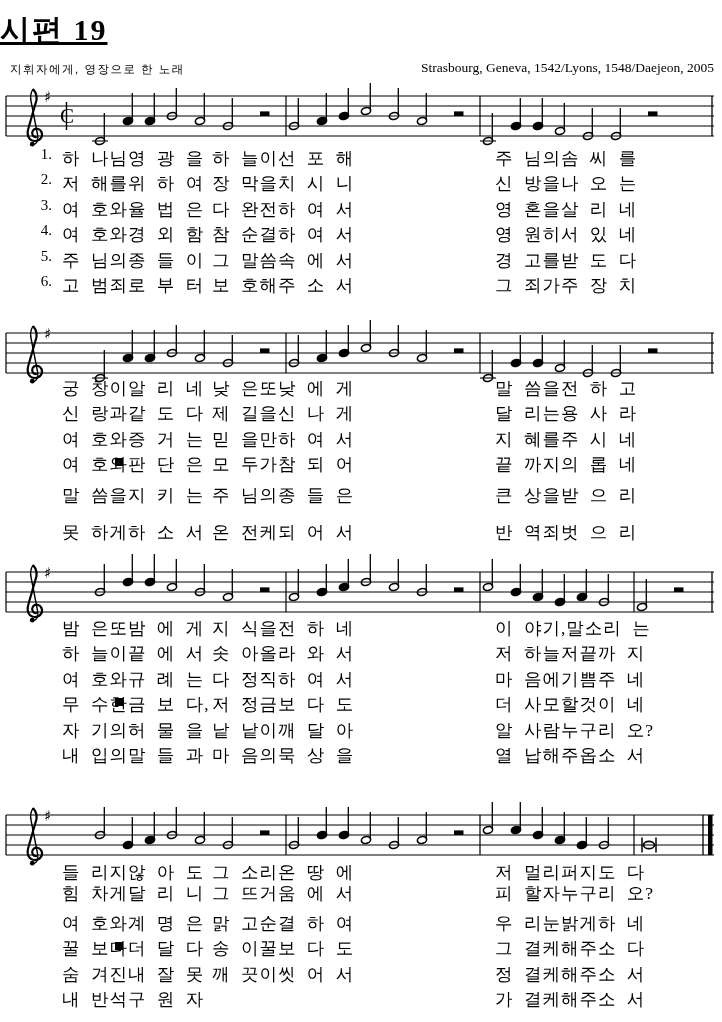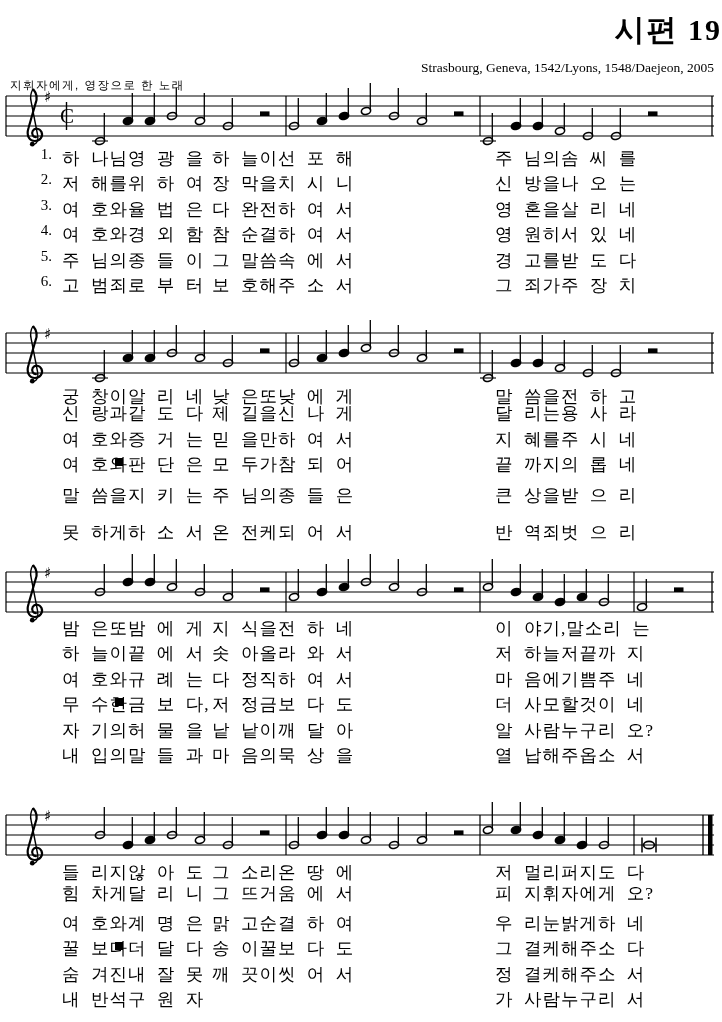--- a/index.html
+++ b/index.html
@@ -1,20 +1,20 @@
 <!DOCTYPE html>
 <html><head>
 <meta charset="utf-8">
 <style>
   html,body{margin:0;padding:0;background:#fff;}
   body{width:722px;height:1022px;position:relative;font-family:"Liberation Serif",serif;color:#000;overflow:hidden;}
-  .page-title{position:absolute;top:10px;left:0;width:722px;text-align:right;
-    font-family:"Liberation Serif",serif;font-weight:bold;font-size:30px;letter-spacing:2px;}
+  .page-title{position:absolute;top:10px;left:0;width:722px;text-align:left;
+    font-family:"Liberation Serif",serif;font-weight:bold;font-size:30px;letter-spacing:2px;text-decoration:underline;}
   .subtitle-left{position:absolute;top:62px;left:10px;font-family:"Liberation Sans",sans-serif;
-    font-size:11.5px;letter-spacing:1.5px;margin-top:16px;}
+    font-size:11.5px;letter-spacing:1.5px;}
   .subtitle-right{position:absolute;top:60px;right:8px;font-family:Liberation Serif, serif;
     font-size:13.5px;}
   .system-staff{position:absolute;left:0;width:722px;height:84px;}
   .lyrics-block{position:absolute;left:0;width:722px;}
   .lyric-row{position:absolute;left:0;width:722px;height:25px;white-space:nowrap;}
   .verse-no{position:absolute;left:26px;width:26px;text-align:right;
     font-size:15px;font-family:"Liberation Serif",serif;}
   .phrase-marker{position:absolute;left:115px;top:6px;width:8px;height:8px;background:#000;display:inline-block;}
   .phr{position:absolute;top:0;font-size:17.5px;font-family:"Liberation Serif",serif;
     letter-spacing:1px;word-spacing:5px;white-space:nowrap;}
@@ -260,21 +260,21 @@
         <line x1="592.3" y1="60.5" x2="592.3" y2="34" stroke="#000000" stroke-width="1.3"></line>
       </g>
       <g>
         <ellipse cx="616" cy="62" rx="4.7" ry="3.4" transform="rotate(-15 616 62)" fill="none" stroke="#000000" stroke-width="1.6"></ellipse>
         <line x1="620.3" y1="60.5" x2="620.3" y2="34" stroke="#000000" stroke-width="1.3"></line>
       </g>
       <rect x="648" y="37.4" width="9.5" height="4.6" fill="#000000"></rect>
       <line x1="712" y1="22" x2="712" y2="62" stroke="#000000" stroke-width="1.3"></line>
     </svg>
     <div class="lyrics-block" style="top: 376px; height: 156.4px;">
-      <div class="lyric-row" style="top: 8px;">
+      <div class="lyric-row" style="top: 0px;">
         <span class="phr p0">궁 창이알 리 네</span>
         <span class="phr p1">낮 은또낮 에 게</span>
         <span class="phr p2">말 씀을전 하 고</span>
       </div>
       <div class="lyric-row" style="top: 25.4px; padding-left: 9px;">
         <span class="phr p0">신 랑과같 도 다</span>
         <span class="phr p1">제 길을신 나 게</span>
         <span class="phr p2">달 리는용 사 라</span>
       </div>
       <div class="lyric-row" style="top: 50.8px;">
@@ -537,36 +537,36 @@
     </svg>
     <div class="lyrics-block" style="top: 860px; height: 156.4px;">
       <div class="lyric-row" style="top: 0px;">
         <span class="phr p0">들 리지않 아 도</span>
         <span class="phr p1">그 소리온 땅 에</span>
         <span class="phr p2">저 멀리퍼지도 다</span>
       </div>
       <div class="lyric-row" style="top: 13px; margin-top: 8px;">
         <span class="phr p0">힘 차게달 리 니</span>
         <span class="phr p1">그 뜨거움 에 서</span>
-        <span class="phr p2">피 지휘자에게 오?</span>
+        <span class="phr p2">피 할자누구리 오?</span>
       </div>
       <div class="lyric-row" style="top: 50.8px;">
         <span class="phr p0">여 호와계 명 은</span>
         <span class="phr p1">맑 고순결 하 여</span>
         <span class="phr p2">우 리눈밝게하 네</span>
       </div>
       <div class="lyric-row" style="top: 76.2px;">
         <span class="phrase-marker"></span>
         <span class="phr p0">꿀 보다더 달 다</span>
         <span class="phr p1">송 이꿀보 다 도</span>
         <span class="phr p2">그 결케해주소 다</span>
       </div>
       <div class="lyric-row" style="top: 101.6px;">
         <span class="phr p0">숨 겨진내 잘 못</span>
         <span class="phr p1">깨 끗이씻 어 서</span>
         <span class="phr p2">정 결케해주소 서</span>
       </div>
       <div class="lyric-row" style="top: 127px;">
         <span class="phr p0">내 반석구 원 자</span>
-        <span class="phr p2">가 사람누구리 서</span>
+        <span class="phr p2">가 결케해주소 서</span>
       </div>
     </div>
   </div>
 
 </body></html>

